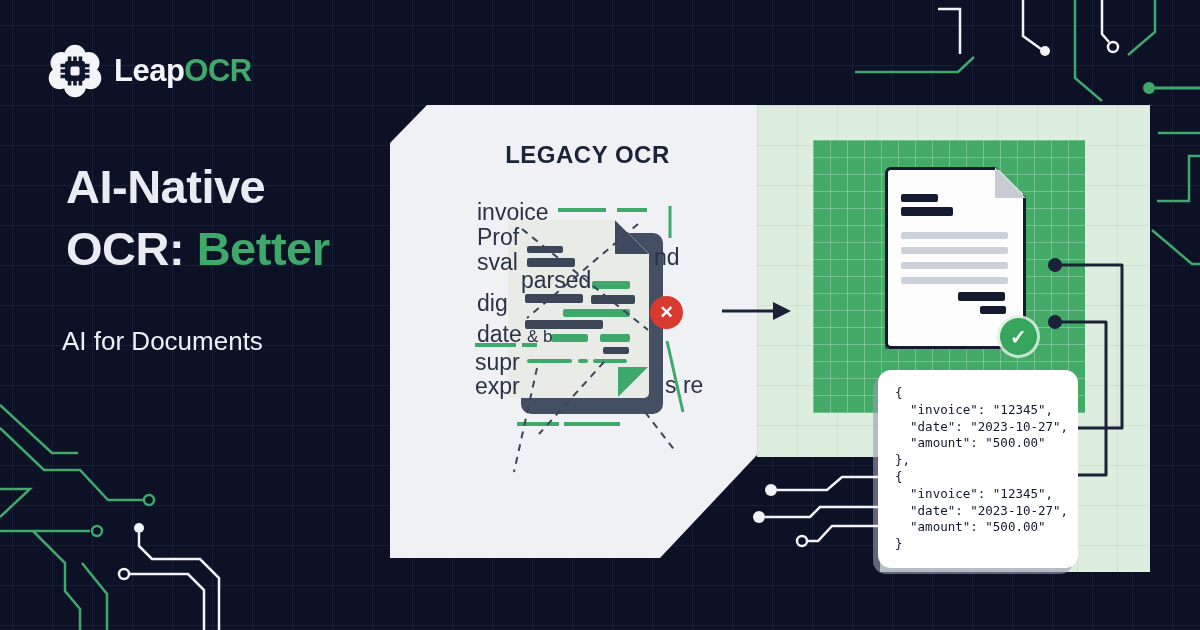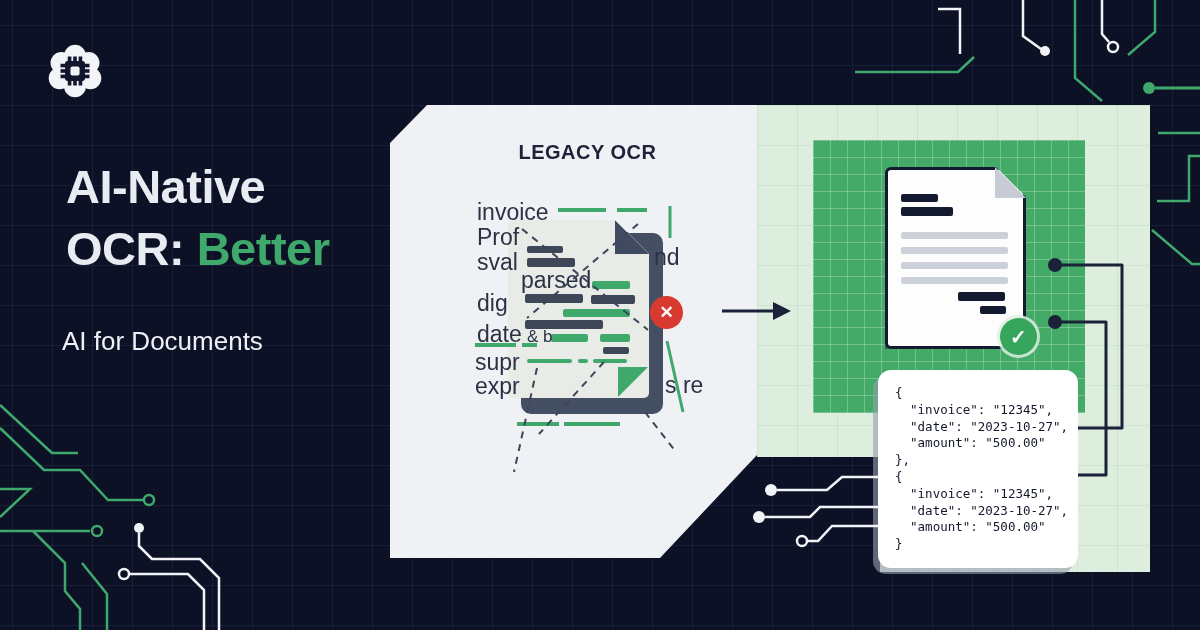--- a/index.html
+++ b/index.html
@@ -32,21 +32,21 @@
     clip-path:polygon(37px 0,367px 0,367px 350px,270px 453px,0 453px,0 38px);}
   .panel-green{position:absolute;left:757px;top:105px;width:393px;height:467px;
     background:#DDEEDF;z-index:10;
     background-image:
       linear-gradient(rgba(110,170,125,0.14) 1px, transparent 1px),
       linear-gradient(90deg, rgba(110,170,125,0.14) 1px, transparent 1px);
     background-size:40px 40px;
     clip-path:polygon(0 0,393px 0,393px 467px,123px 467px,123px 352px,0 352px);}
 
   .legacy-heading{position:absolute;left:390px;top:141px;width:395px;text-align:center;
-    font-size:20px;font-weight:800;letter-spacing:0.5px;color:#1B2338;z-index:22;}
+    font-size:24px;font-weight:800;letter-spacing:0.5px;color:#1B2338;z-index:22;}
 
   
   .frag{position:absolute;font-size:23px;color:#2B3245;z-index:24;white-space:nowrap;}
   .frag.small{font-size:17px;}
   .strike{text-decoration:line-through;text-decoration-thickness:2.5px;}
 
   
   .legacy-shadow{position:absolute;left:521px;top:233px;width:142px;height:181px;
     background:#454F63;border-radius:10px;z-index:20;}
   .legacy-paper{position:absolute;left:508px;top:220px;width:141px;height:178px;
@@ -121,20 +121,21 @@
           <rect x="36" y="42" width="4" height="6"></rect>
         <rect x="16" y="24" width="6" height="4"></rect>
           <rect x="16" y="30" width="6" height="4"></rect>
           <rect x="16" y="36" width="6" height="4"></rect>
         <rect x="42" y="24" width="6" height="4"></rect>
           <rect x="42" y="30" width="6" height="4"></rect>
           <rect x="42" y="36" width="6" height="4"></rect>
       </g>
       <rect x="27" y="27" width="10" height="10" rx="2" fill="#F2F4F8"></rect>
     </svg>
+    <div class="logo-text"><span class="lt-white">Leap</span><span class="lt-green">OCR</span></div>
   </div>
 
   <div class="hero">
     <h1><span>AI-Native</span><br>
       <span>OCR:</span> <span class="accent">Better</span><br>
       </h1>
     <p class="subtitle">AI for Documents</p>
   </div>
 
   <div class="legacy-heading">LEGACY OCR</div>

